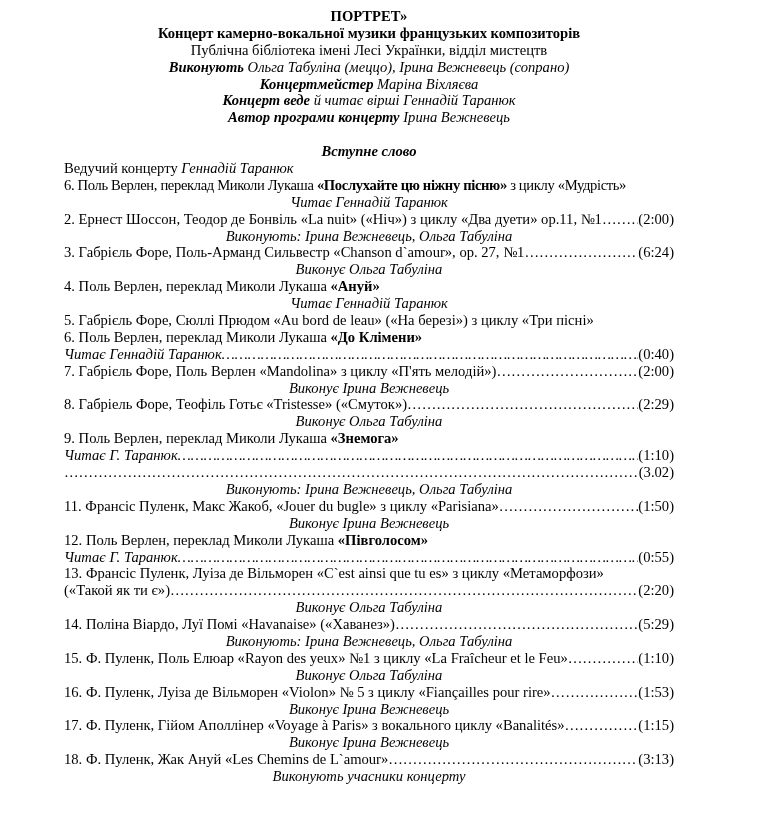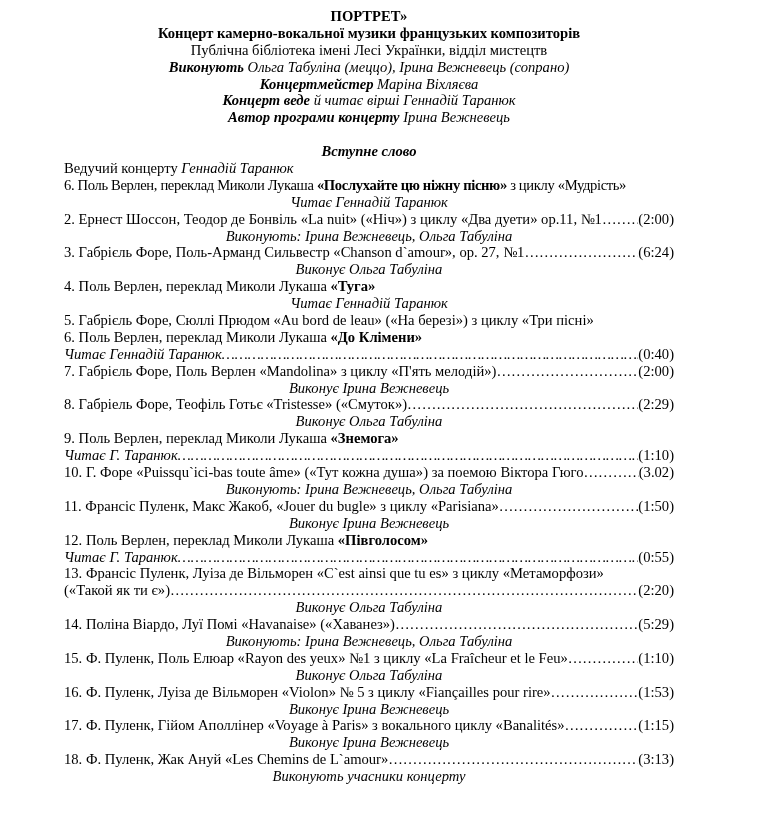--- a/index.html
+++ b/index.html
@@ -43,21 +43,21 @@
         <span class="dots">…………………………………………………………………………………………………………………………………………………………………………</span>
         <span class="time">(2:00)</span>
       </div>
       <div class="line i"><span class="txt">Виконують: Ірина Вежневець, Ольга Табуліна</span></div>
       <div class="line row">
         <span class="txt"><span>3. Габрієль Форе, Поль-Арманд Сильвестр «Chanson d`amour», op. 27, №1</span></span>
         <span class="dots">…………………………………………………………………………………………………………………………………………………………………………</span>
         <span class="time">(6:24)</span>
       </div>
       <div class="line i"><span class="txt">Виконує Ольга Табуліна</span></div>
-      <div class="line"><span class="txt"><span>4. Поль Верлен, переклад Миколи Лукаша </span><span class="b">«Туга»</span></span></div>
+      <div class="line"><span class="txt"><span>4. Поль Верлен, переклад Миколи Лукаша </span><span class="b">«Ануй»</span></span></div>
       <div class="line i"><span class="txt">Читає Геннадій Таранюк</span></div>
       <div class="line"><span class="txt"><span>5. Габрієль Форе, Сюллі Прюдом «Au bord de leau» («На березі») з циклу «Три пісні»</span></span></div>
       <div class="line"><span class="txt"><span>6. Поль Верлен, переклад Миколи Лукаша </span><span class="b">«До Клімени»</span></span></div>
       <div class="line i row">
         <span class="txt">Читає Геннадій Таранюк</span>
         <span class="dots">…………………………………………………………………………………………………………………………………………………………………………</span>
         <span class="time" style="font-style: normal;">(0:40)</span>
       </div>
       <div class="line row">
         <span class="txt"><span>7. Габрієль Форе, Поль Верлен «Mandolina» з циклу «П'ять мелодій»)</span></span>
@@ -71,21 +71,20 @@
         <span class="time">(2:29)</span>
       </div>
       <div class="line i"><span class="txt">Виконує Ольга Табуліна</span></div>
       <div class="line"><span class="txt"><span>9. Поль Верлен, переклад Миколи Лукаша </span><span class="b">«Знемога»</span></span></div>
       <div class="line i row">
         <span class="txt">Читає Г. Таранюк</span>
         <span class="dots">…………………………………………………………………………………………………………………………………………………………………………</span>
         <span class="time" style="font-style: normal;">(1:10)</span>
       </div>
       <div class="line row">
-        <span class="txt"><span>10. Г. Форе «Puissqu`ici-bas toute âme» («Тут кожна душа») за поемою Віктора Гюго</span></span>
         <span class="dots">…………………………………………………………………………………………………………………………………………………………………………</span>
         <span class="time">(3.02)</span>
       </div>
       <div class="line i"><span class="txt">Виконують: Ірина Вежневець, Ольга Табуліна</span></div>
       <div class="line row">
         <span class="txt"><span>11. Франсіс Пуленк, Макс Жакоб, «Jouer du bugle» з циклу «Parisiana»</span></span>
         <span class="dots">…………………………………………………………………………………………………………………………………………………………………………</span>
         <span class="time">(1:50)</span>
       </div>
       <div class="line i"><span class="txt">Виконує Ірина Вежневець</span></div>

